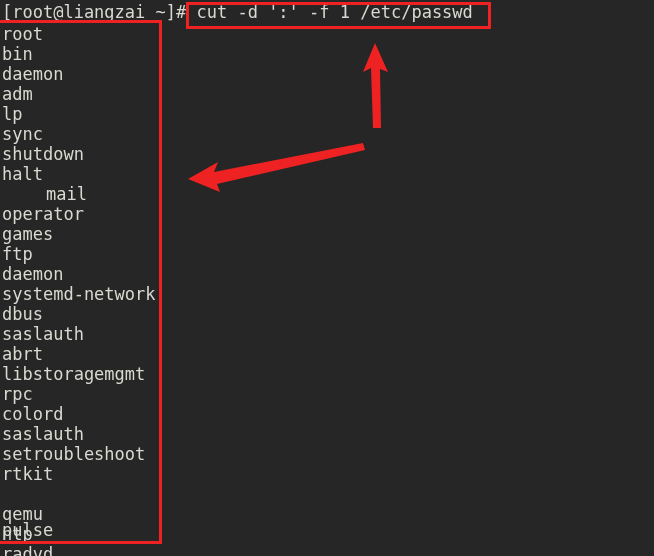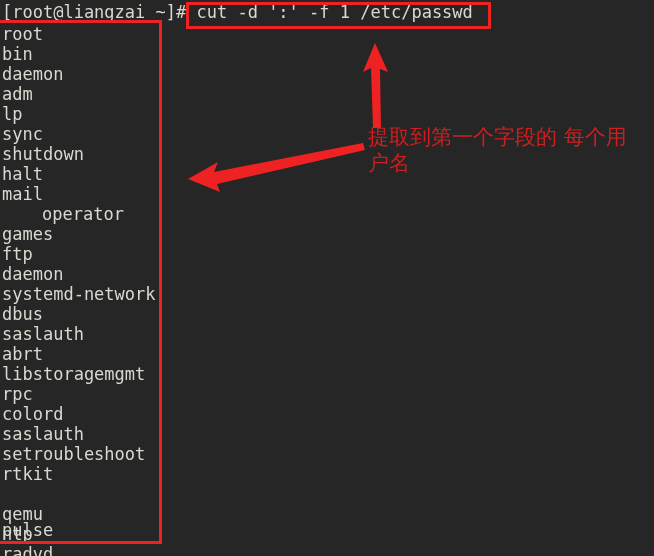--- a/index.html
+++ b/index.html
@@ -89,22 +89,22 @@
     <div class="term-line prompt-line"><span>[root@liangzai ~]#</span><span> </span><span class="prompt-cmd">cut -d ':' -f 1 /etc/passwd</span></div>
     <div id="output-lines">
         <div class="term-line" style="top: 24px;">root</div>
         <div class="term-line" style="top: 44px; text-align: right;">bin</div>
         <div class="term-line" style="top: 64px;">daemon</div>
         <div class="term-line" style="top: 84px;">adm</div>
         <div class="term-line" style="top: 104px;">lp</div>
         <div class="term-line" style="top: 124px;">sync</div>
         <div class="term-line" style="top: 144px;">shutdown</div>
         <div class="term-line" style="top: 164px;">halt</div>
-        <div class="term-line" style="top: 184px;">mail</div>
-        <div class="term-line" style="top: 204px; margin-left: 40px;">operator</div>
+        <div class="term-line" style="top: 184px; margin-left: 44px;">mail</div>
+        <div class="term-line" style="top: 204px;">operator</div>
         <div class="term-line" style="top: 224px; text-align: center;">games</div>
         <div class="term-line" style="top: 244px;">ftp</div>
         <div class="term-line" style="top: 264px;">daemon</div>
         <div class="term-line" style="top: 284px;">systemd-network</div>
         <div class="term-line" style="top: 304px;">dbus</div>
         <div class="term-line" style="top: 324px;">saslauth</div>
         <div class="term-line" style="top: 344px;">abrt</div>
         <div class="term-line" style="top: 364px;">libstoragemgmt</div>
         <div class="term-line" style="top: 384px;">rpc</div>
         <div class="term-line" style="top: 404px;">colord</div>
@@ -121,15 +121,14 @@
   <div class="anno-box" id="box-command"></div>
   <div class="anno-box" id="box-output"></div>
 
   <svg class="anno-svg" viewBox="0 0 654 556">
 
     <polygon fill="#ee2222" points="375,43 388,72 380,69 381,128 373,128 371,68 363,72"></polygon>
 
     <polygon fill="#ee2222" points="188,179 218,162 214,172 363,143 365,150 217,184 220,192"></polygon>
   </svg>
 
-  <div id="anno-text">提取到第一个字段的 每个用户名</div>
 
 </div>
 
 </body></html>

